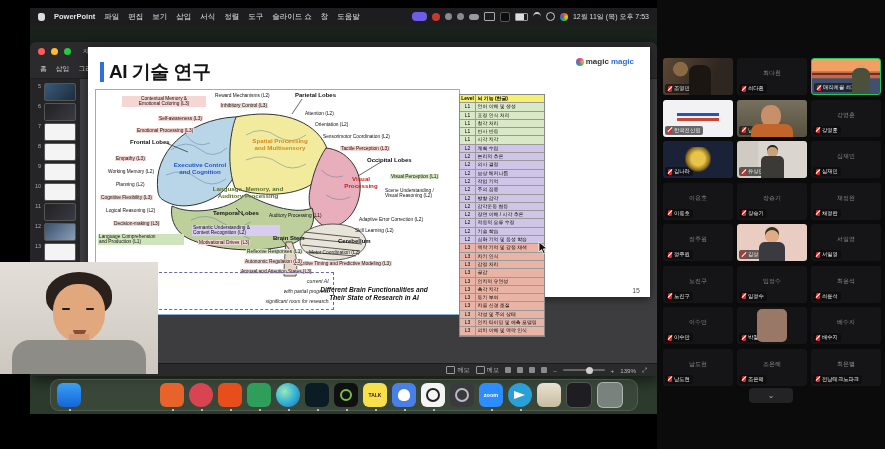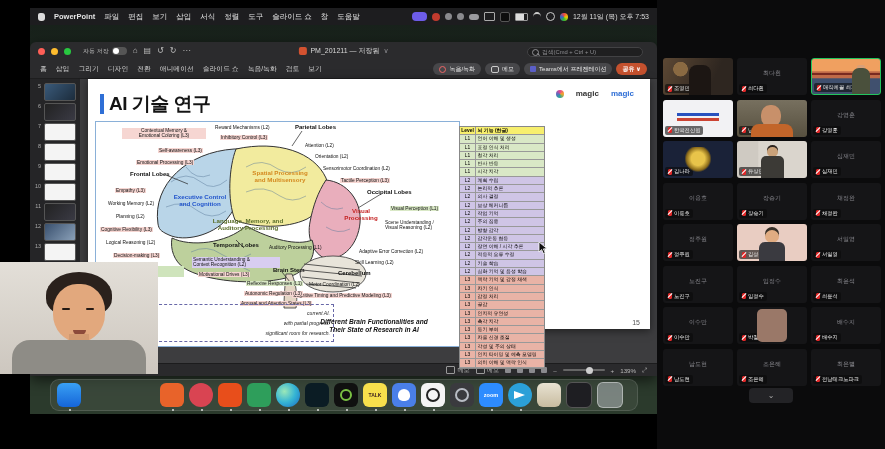--- a/index.html
+++ b/index.html
@@ -64,26 +64,26 @@
   .tb.t-mid{background:linear-gradient(135deg,#39506e,#8aa0b8);}
   .tb.t-brain{background:#fdfdfd;position:relative;}
   .tb.t-brain::after{content:'';position:absolute;left:5px;top:4px;width:16px;height:9px;border-radius:50%;
     background:radial-gradient(circle at 35% 50%,#aac8e0 0 40%,#e8e29a 41% 70%,#d8a0b0 71%);}
   .tb.t-color{background:#fff;position:relative;}
   .tb.t-color::after{content:'';position:absolute;left:4px;top:5px;width:22px;height:8px;
     background:linear-gradient(90deg,#e88 25%,#8c8 25% 50%,#88c 50% 75%,#ec8 75%);}
   .thumb-row.sel .tb{border:1.5px solid #e8713c;}
   
   #canvas{left:50px;top:37px;width:577px;height:284px;background:#3d3d3f;}
-  #slide{left:58px;top:39px;width:562px;height:250px;background:#fff;box-shadow:0 2px 8px rgba(0,0,0,.5);margin-top:32px;}
+  #slide{left:58px;top:39px;width:562px;height:250px;background:#fff;box-shadow:0 2px 8px rgba(0,0,0,.5);}
   #slide-title{left:12px;top:12px;display:flex;gap:5px;align-items:center;}
   #slide-title .bar{width:4px;height:20px;background:#2f6fd6;}
   #slide-title .tt{font-size:19px;font-weight:bold;color:#141414;letter-spacing:-.5px;}
   #paper-link{left:150px;top:32px;font-size:9.5px;font-weight:bold;color:#1a56c4;text-decoration:underline;}
-  #logo{right:16px;top:10px;position:absolute;display:flex;align-items:flex-end;gap:12px;font-size:8px;}
+  #logo{right:16px;top:10px;position:absolute;display:flex;align-items:flex-end;gap:2px;font-size:8px;}
   #logo .lg-ic{width:8px;height:8px;border-radius:50%;background:conic-gradient(#e84393,#f9a825,#26a69a,#5c6bc0,#e84393);}
   #logo .a{color:#333;font-weight:bold;} #logo .b{color:#2f6fd6;font-weight:bold;}
   
   #figure{left:7px;top:42px;width:363px;height:224px;border:1px solid #8ab0d8;background:#fff;}
   .bl{position:absolute;font-size:4.8px;line-height:5.4px;color:#111;white-space:pre-line;padding:0 1px;}
   .bl.bold{font-weight:bold;font-size:6px;}
   .rl{position:absolute;font-weight:bold;font-size:6.2px;line-height:6.6px;text-align:center;white-space:pre-line;}
   #legend{position:absolute;left:58px;top:182px;width:180px;height:38px;border:1px dashed #6868a8;
     display:flex;flex-direction:column;justify-content:space-evenly;align-items:flex-end;padding:1px 3px;box-sizing:border-box;}
   #legend .ll{font-size:5px;color:#222;font-style:italic;}

